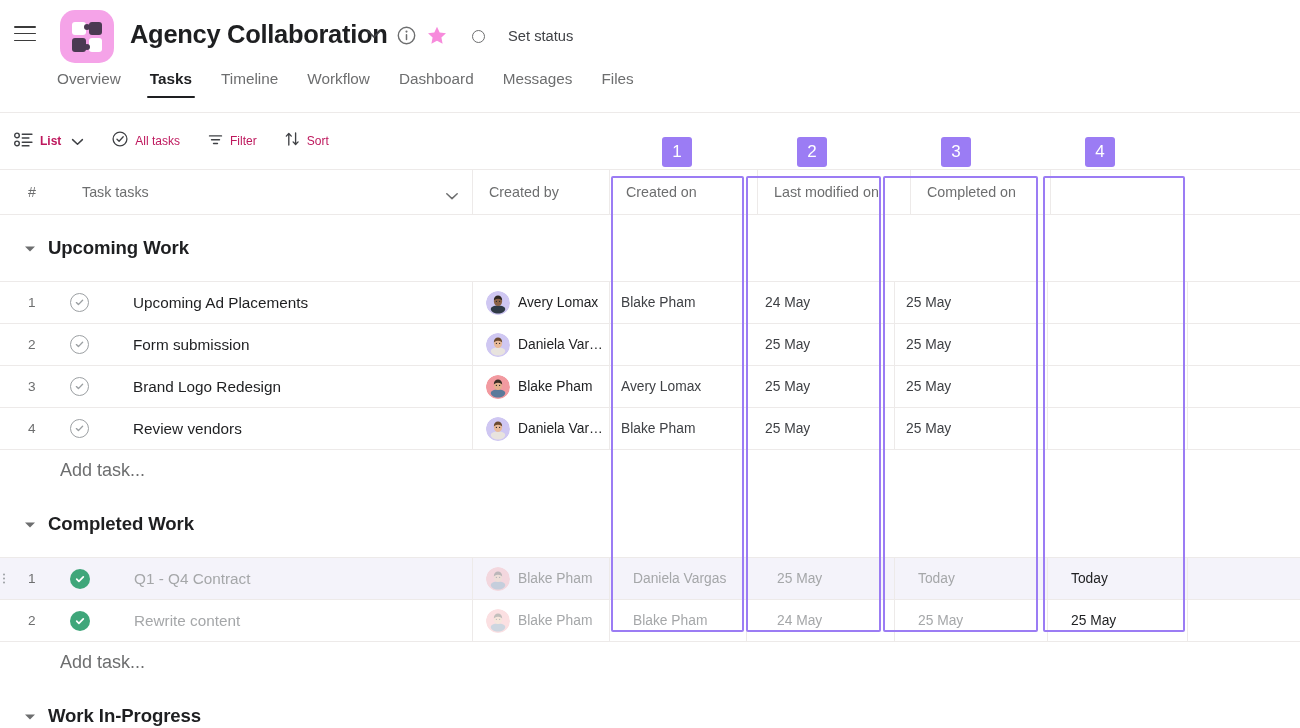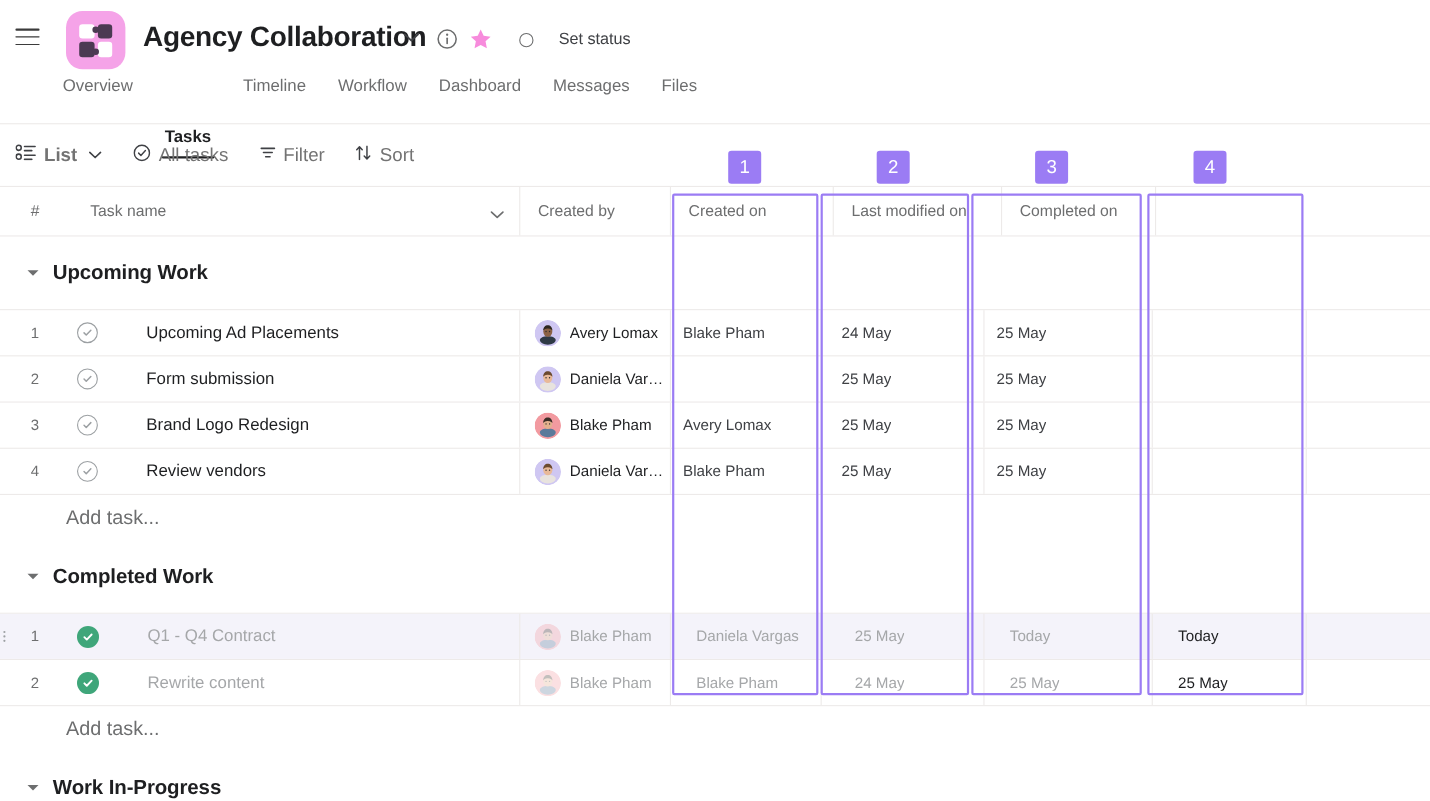--- a/index.html
+++ b/index.html
@@ -44,32 +44,32 @@
   .status-circle { width:13px; height:13px; border:1.5px solid #6d6e6f; border-radius:50%; display:block; }
   .set-status-label { font-size:14.7px; color:#3f4145; }
 
   
   .tabs { position:absolute; left:0; top:70px; width:1300px; height:40px; display:flex; align-items:flex-start; }
   .tab {
     position:relative; font-size:15.3px; color:#6d6e6f; cursor:pointer;
     padding:0 0 10px 0; margin-right:29px; white-space:nowrap;
   }
   .tab:first-child { margin-left:57px; }
-  .tab.active { color:#1e1f21; font-weight:700;margin-top:46px; }
+  .tab.active { color:#1e1f21; font-weight:700; }
   .tab.active::after {
     content:""; position:absolute; left:-3px; right:-3px; bottom:0; height:2.4px; background:#1e1f21; border-radius:2px;
   }
   .topdivider { position:absolute; left:0; top:112px; width:1300px; height:1px; background:#edeae9; }
 
   
   .toolbar { position:absolute; left:0; top:113px; width:1300px; height:56px; display:flex; align-items:center; }
   .tb-item { display:flex; align-items:center; gap:7px; cursor:pointer; white-space:nowrap; }
   .tb-list { margin-left:14px; }
   .tb-list .lbl { font-size:16px; font-weight:700; color:#1e1f21; }
-  .tb-item .lbl { font-size:17px; color:#737373; }
+  .tb-item .lbl { font-size:12px; color:#be185d; }
   .tb-gap { width:28px; }
   .toolbardivider { position:absolute; left:0; top:169px; width:1300px; height:1px; background:#edeae9; }
 
   
   .ico { display:block; flex:0 0 auto; }
 
   
   .grid { position:absolute; left:0; top:170px; width:1300px; }
   .row { display:flex; position:relative; width:1300px; }
   .divline { height:1px; background:#edeae9; width:1300px; }
@@ -250,21 +250,21 @@
   </div>
   <div class="toolbardivider"></div>
 
   <div class="grid" id="grid">
       <div class="row hdr">
         <div class="c-handle"></div>
         <div class="c-num">
           <span class="cell-txt">#</span>
         </div>
         <div class="c-name">
-          <span class="cell-txt">Task name</span>
+          <span class="cell-txt">Task tasks</span>
           <span class="hdr-chev"><svg width="14" height="9" viewBox="0 0 14 9">
               <path d="M1.8 1.8 L7 6.6 L12.2 1.8" fill="none" stroke="#6d6e6f" stroke-width="1.5" stroke-linecap="round" stroke-linejoin="round"></path>
             </svg></span>
         </div>
         <div class="c-d1" style="padding-left: 16px;">
           <span class="cell-txt">Created by</span>
         </div>
         <div class="c-d2" style="padding-left: 16px;">
           <span class="cell-txt">Created on</span>
         </div>

